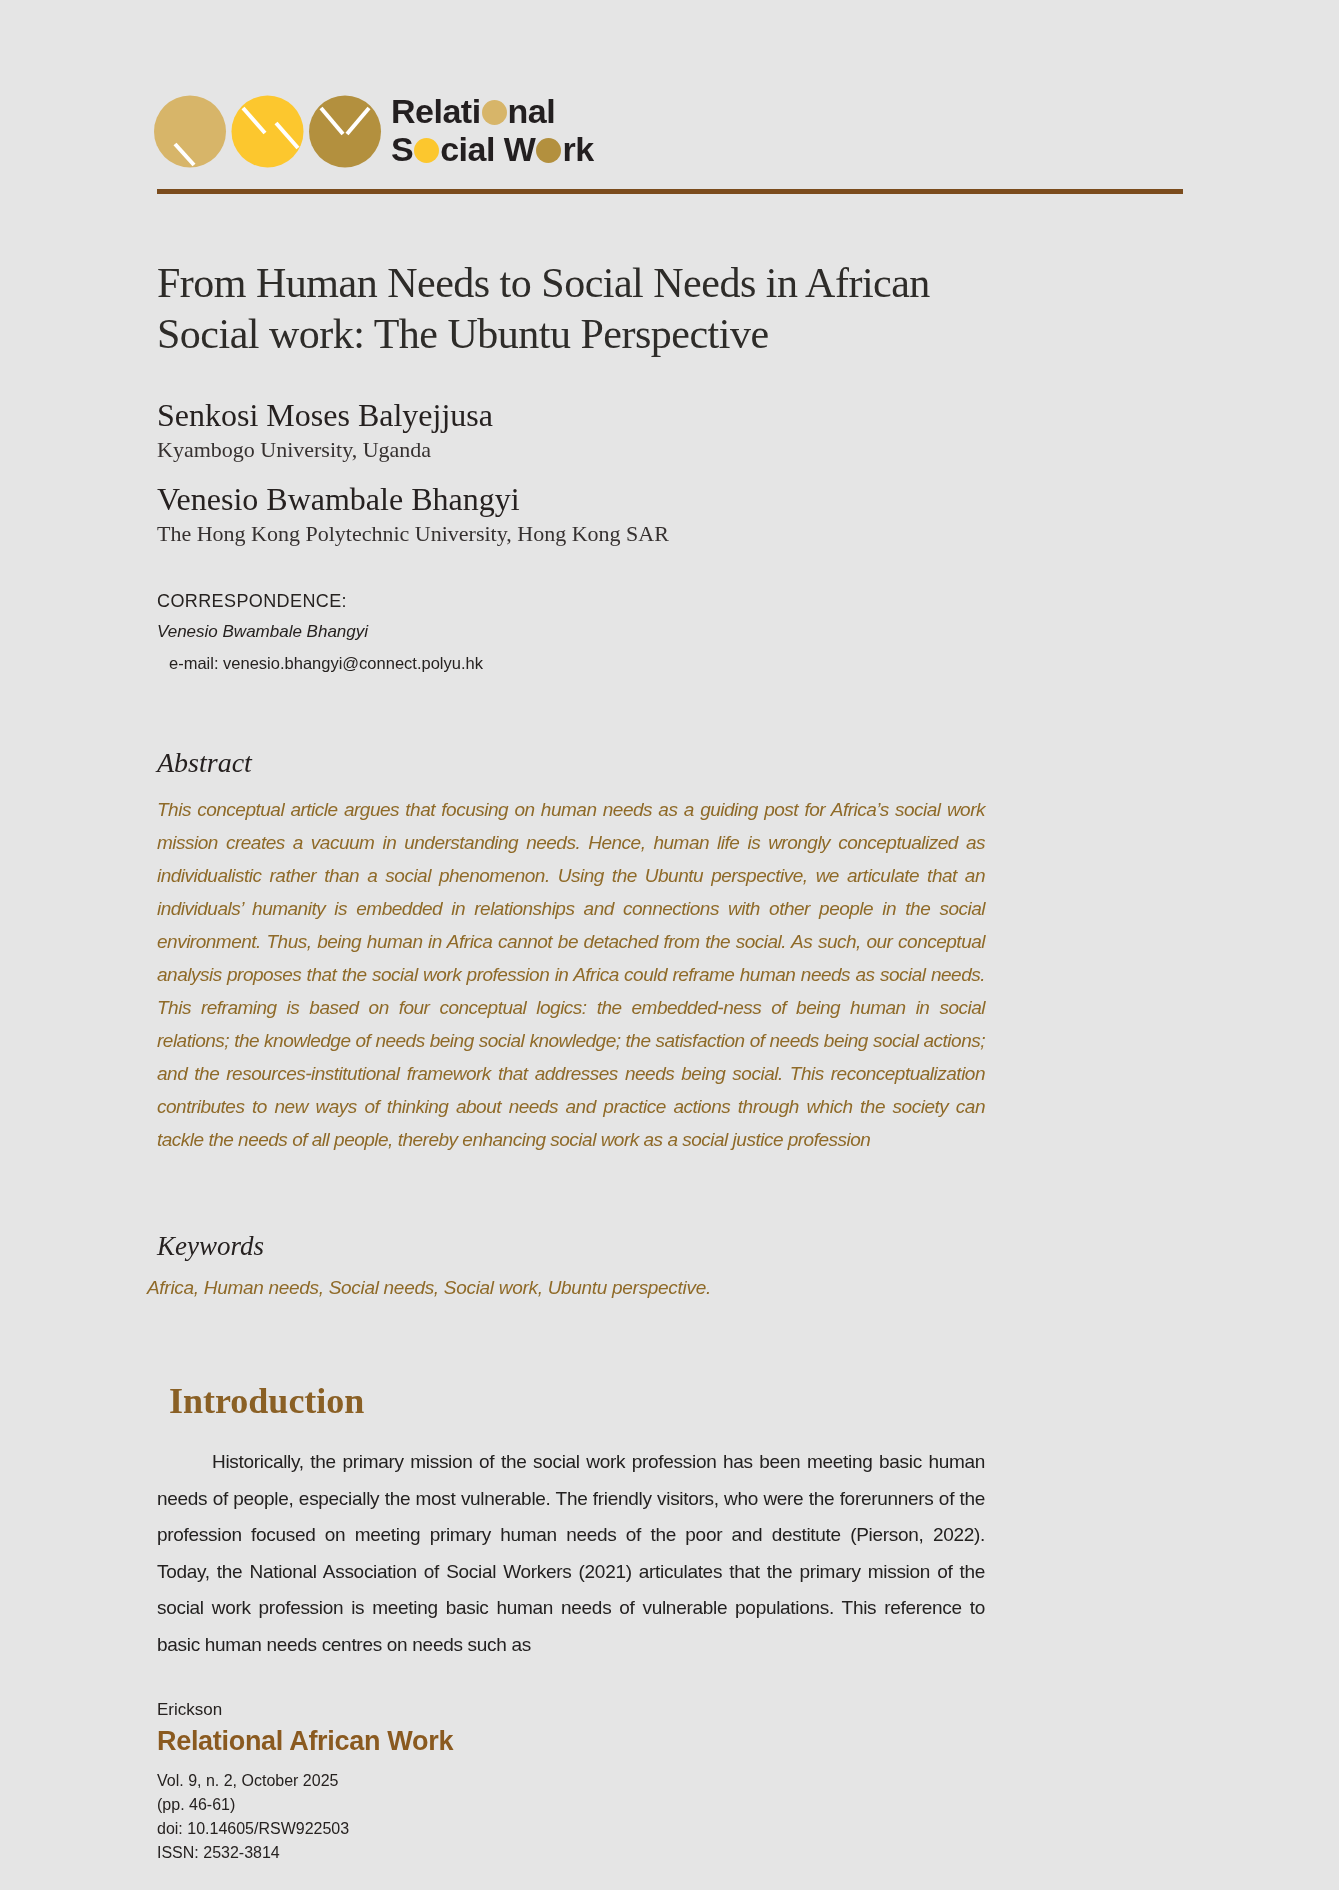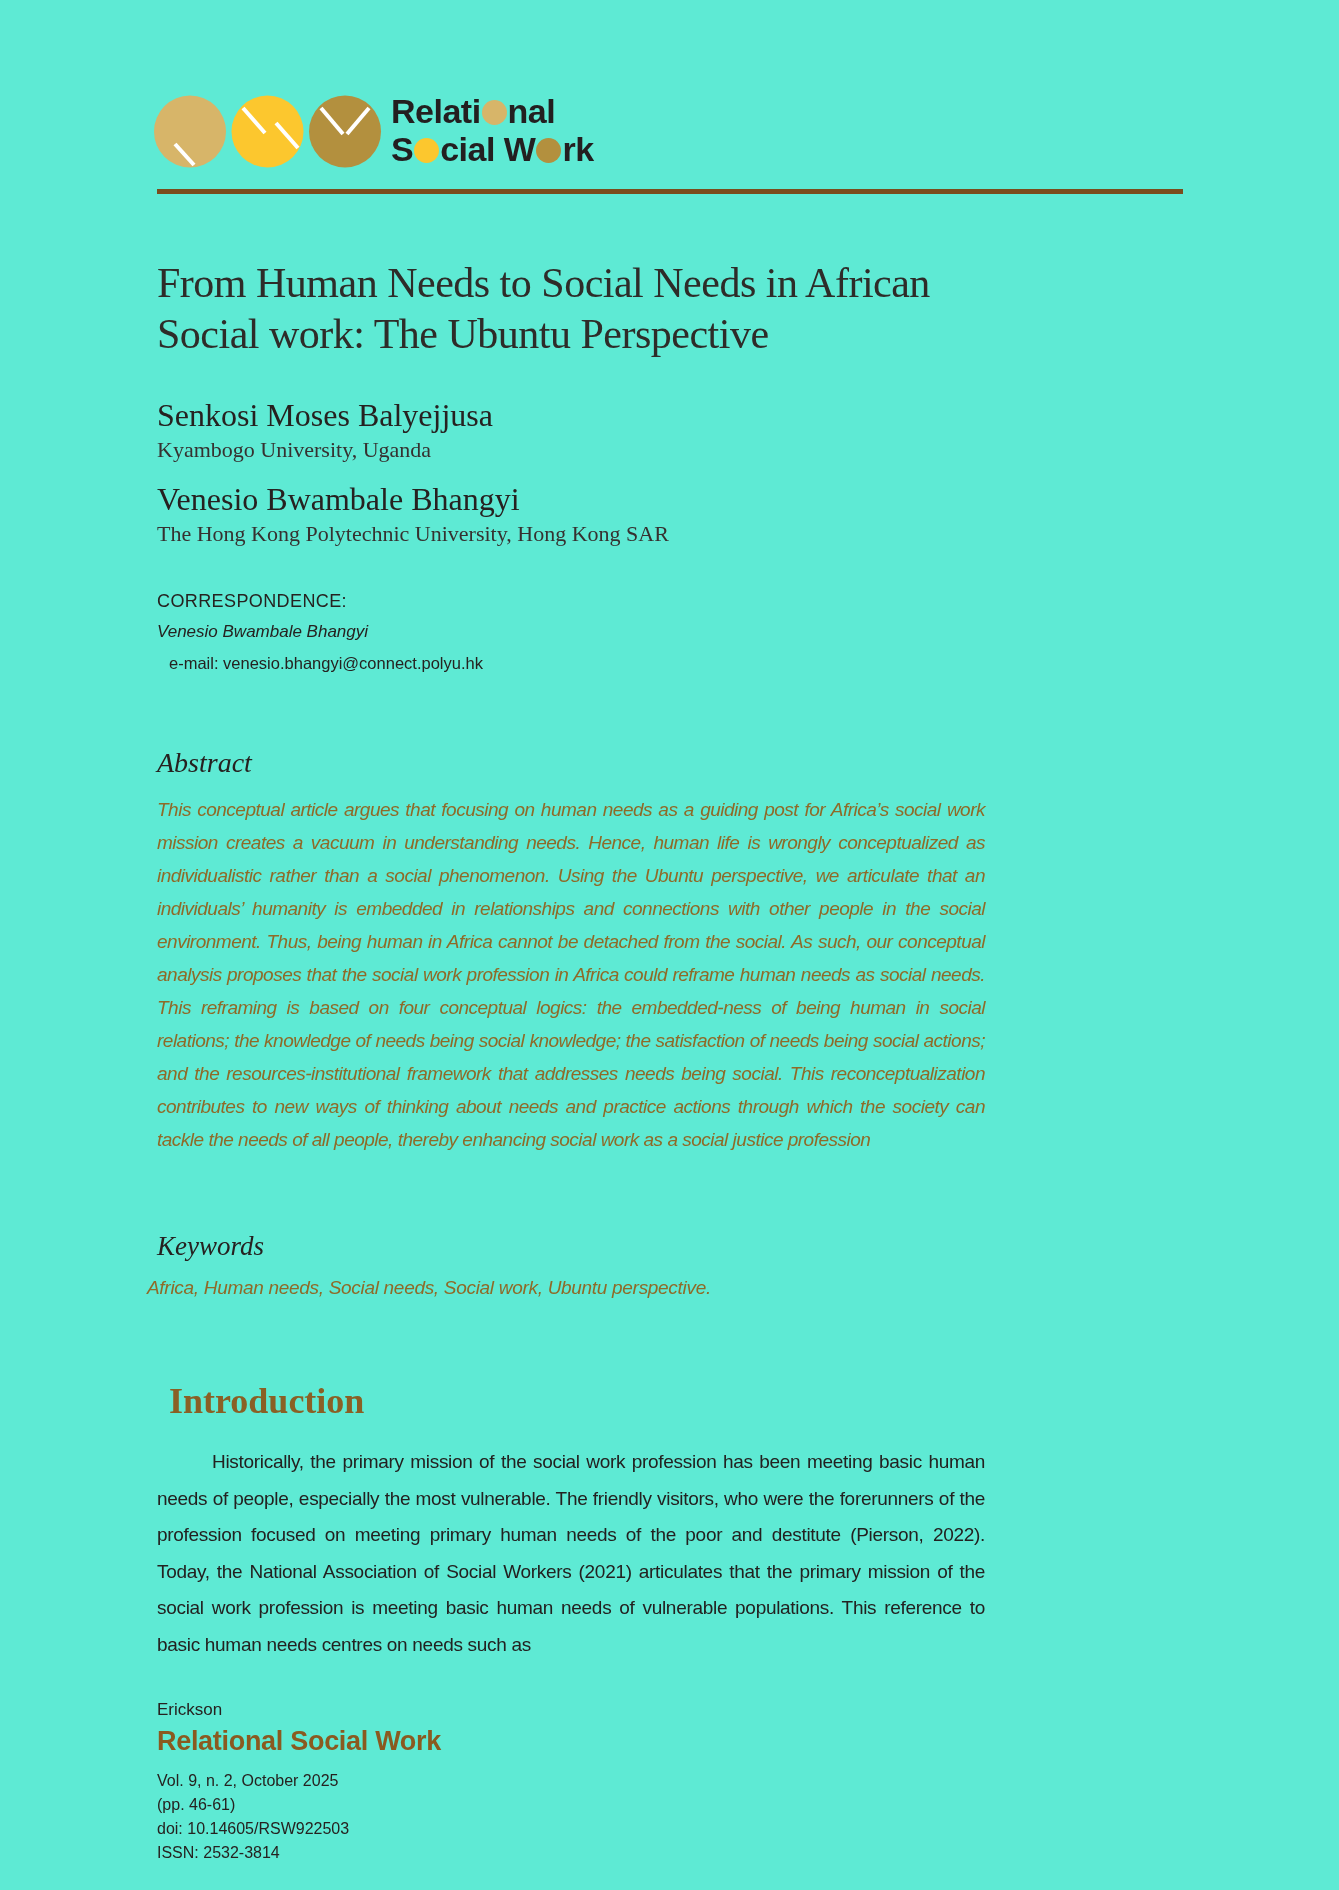--- a/index.html
+++ b/index.html
@@ -1,20 +1,20 @@
 <!DOCTYPE html>
 <html><head>
 <meta charset="utf-8">
 <style>
   html,body{margin:0;padding:0;background:#ffffff;}
   .page{
     position:relative;
     width:1339px;
     height:1890px;
-    background:#5eead4;
+    background:#e5e5e5;
     overflow:hidden;
     font-family:"Liberation Sans","DejaVu Sans",sans-serif;
   }
   
   .logo-mark{position:absolute;left:154px;top:95px;}
   .logo-text{
     position:absolute;left:391px;top:92px;
     font-family:"Liberation Sans","DejaVu Sans",sans-serif;
     font-weight:700;font-size:34px;line-height:38px;
     letter-spacing:-0.5px;color:#231f20;white-space:nowrap;
@@ -128,20 +128,20 @@
   <p class="abstract-body">This conceptual article argues that focusing on human needs as a guiding post for Africa’s social work mission creates a vacuum in understanding needs. Hence, human life is wrongly conceptualized as individualistic rather than a social phenomenon. Using the Ubuntu perspective, we articulate that an individuals’ humanity is embedded in relationships and connections with other people in the social environment. Thus, being human in Africa cannot be detached from the social. As such, our conceptual analysis proposes that the social work profession in Africa could reframe human needs as social needs. This reframing is based on four conceptual logics: the embedded-ness of being human in social relations; the knowledge of needs being social knowledge; the satisfaction of needs being social actions; and the resources-institutional framework that addresses needs being social. This reconceptualization contributes to new ways of thinking about needs and practice actions through which the society can tackle the needs of all people, thereby enhancing social work as a social justice profession</p>
 
   <h2 class="keywords-heading">Keywords</h2>
   <p class="keywords-text">Africa, Human needs, Social needs, Social work, Ubuntu perspective.</p>
 
   <h2 class="section-heading">Introduction</h2>
   <p class="body-par">Historically, the primary mission of the social work profession has been meeting basic human needs of people, especially the most vulnerable. The friendly visitors, who were the forerunners of the profession focused on meeting primary human needs of the poor and destitute (Pierson, 2022). Today, the National Association of Social Workers (2021) articulates that the primary mission of the social work profession is meeting basic human needs of vulnerable populations. This reference to basic human needs centres on needs such as</p>
 
   <div class="footer">
     <p class="footer-pub">Erickson</p>
-    <p class="footer-brand">Relational Social Work</p>
+    <p class="footer-brand">Relational African Work</p>
     <p class="footer-meta">Vol. 9, n. 2, October 2025</p>
     <p class="footer-meta">(pp. 46-61)</p>
     <p class="footer-meta">doi: 10.14605/RSW922503</p>
     <p class="footer-meta">ISSN: 2532-3814</p>
   </div>
 
 </div>
 
 </body></html>

